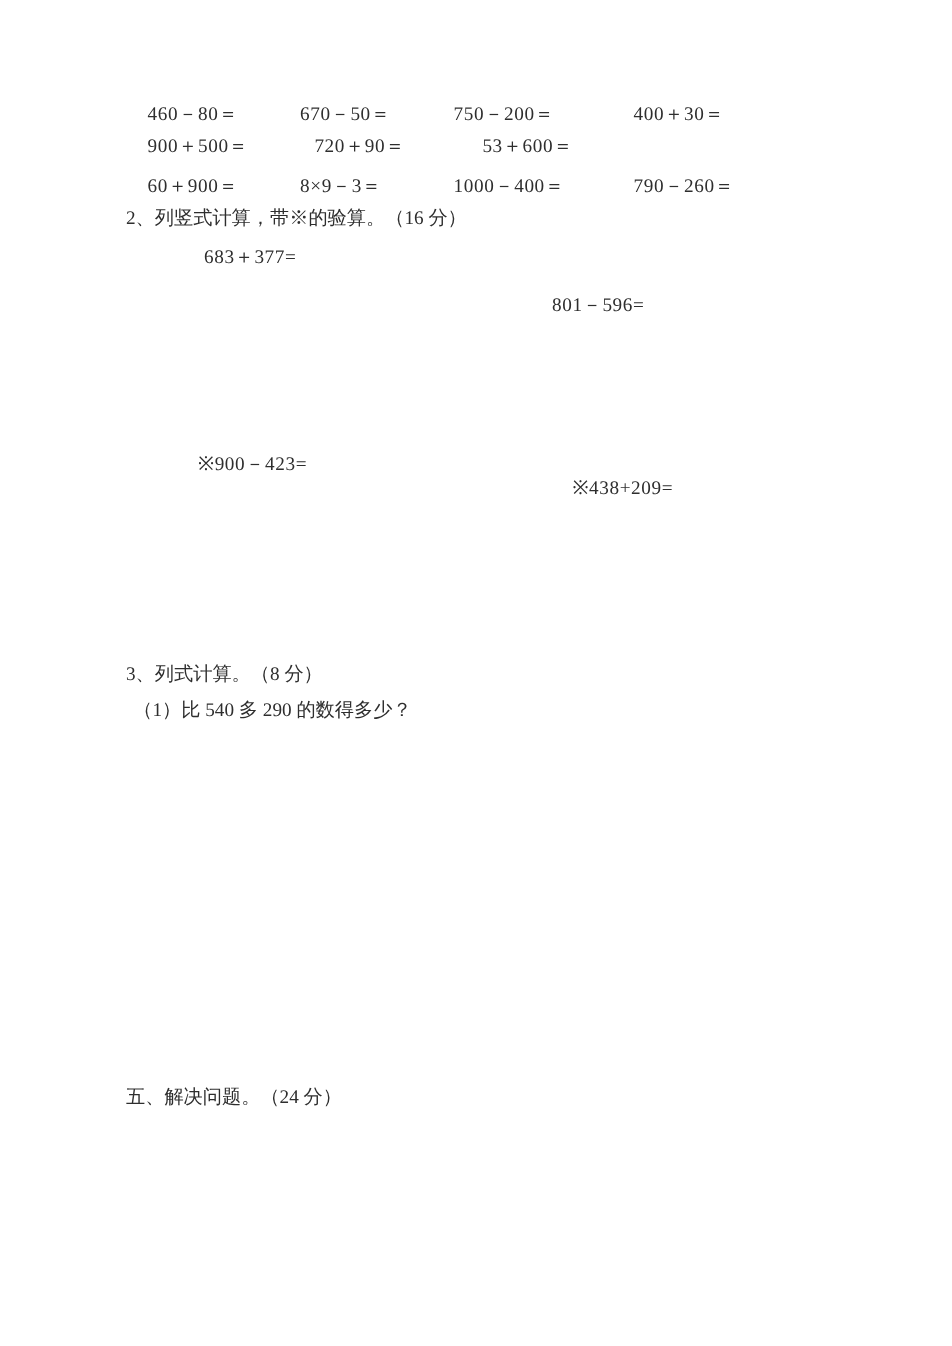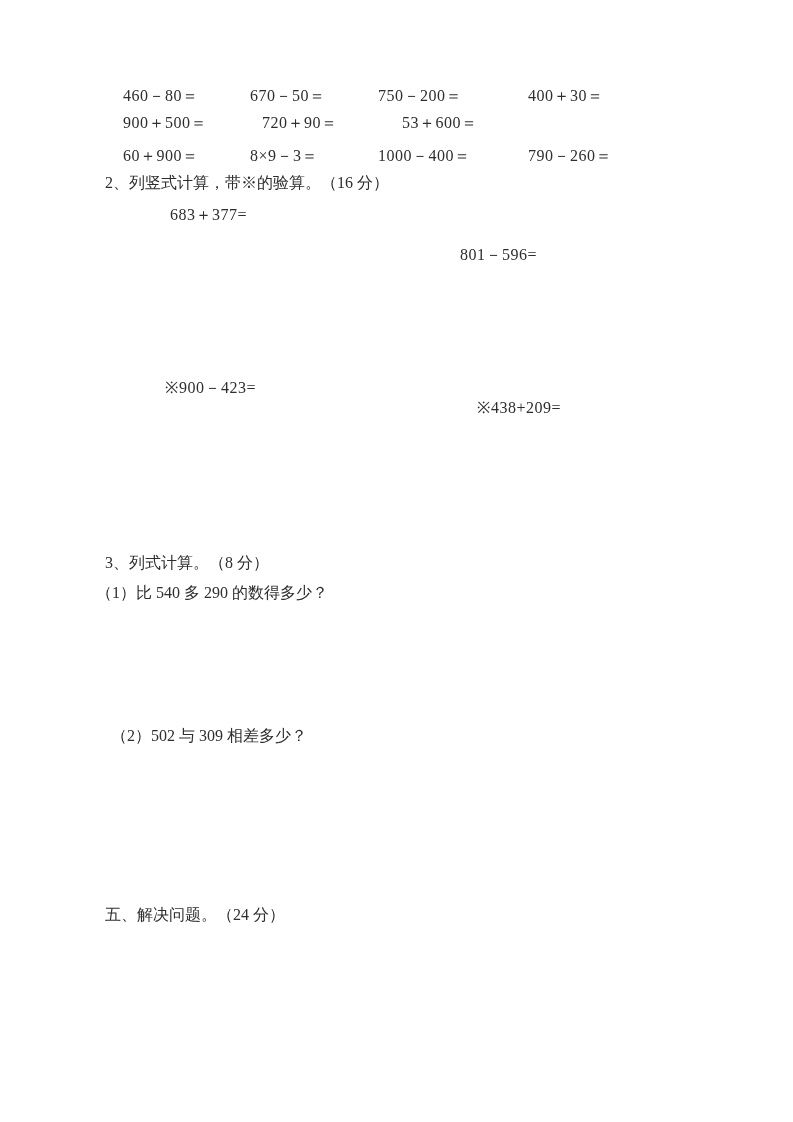--- a/index.html
+++ b/index.html
@@ -49,18 +49,17 @@
     <span class="calc-item">790－260＝</span>
   </div>
 
   <div class="abs" style="top:172px; left:105px;">2、列竖式计算，带※的验算。（16 分）</div>
   <div class="abs num" style="top:204px; left:170px;">683＋377=</div>
   <div class="abs num" style="top:204px; left:460px;margin-top:40px;">801－596=</div>
   <div class="abs num" style="top:377px; left:165px;">※900－423=</div>
   <div class="abs num" style="top:377px; left:477px;margin-top:20px;">※438+209=</div>
 
   <div class="abs" style="top:552px; left:105px;">3、列式计算。（8 分）</div>
-  <div class="abs" style="top:582px; left:96px;">（1）比 540 多 290 的数得多少？</div>
-  <div class="abs" style="top:725px; left:111px;">（2）502 与 309 相差多少？</div>
+  <div class="abs" style="top:582px; left:111px;">（1）比 540 多 290 的数得多少？</div>
 
   <div class="abs" style="top:904px; left:105px;">五、解决问题。（24 分）</div>
 
 </div>
 
 </body></html>

